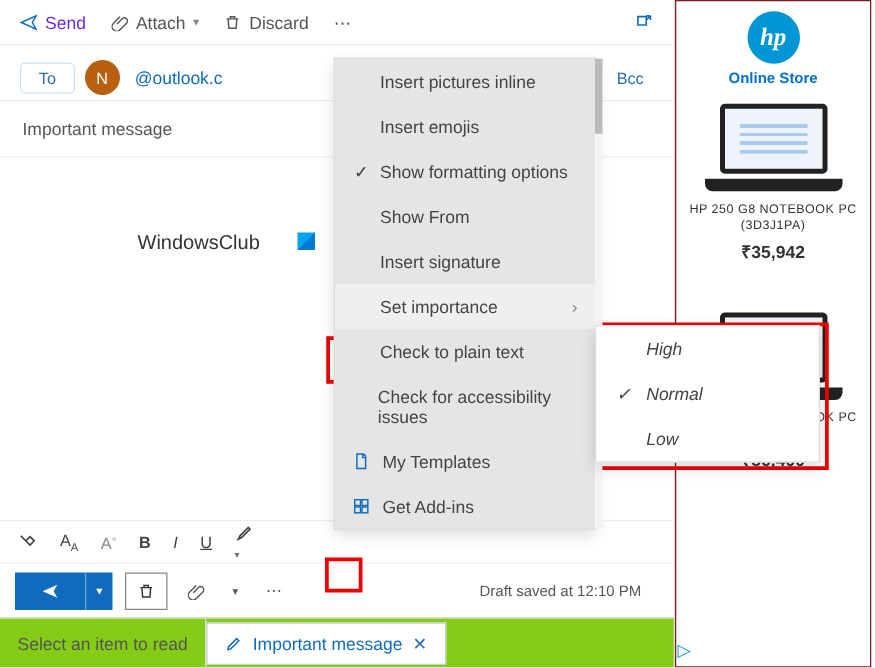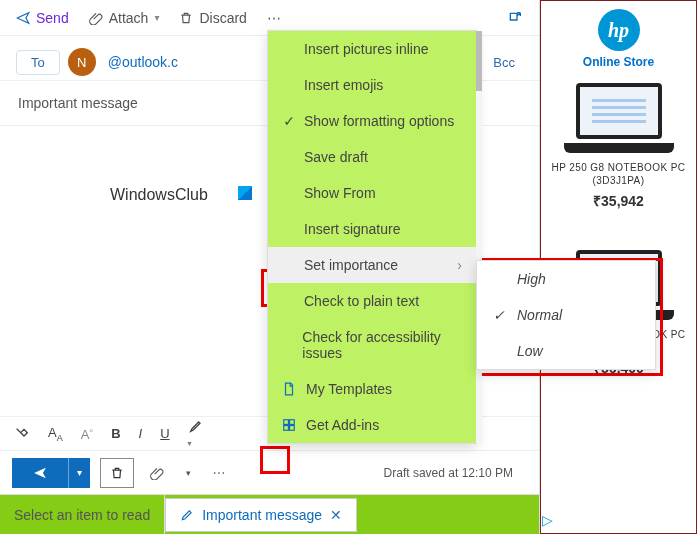--- a/index.html
+++ b/index.html
@@ -42,21 +42,21 @@
   .redbox1 { position:absolute; border:3px solid #e00; pointer-events:none; }
   .draftstatus { margin-left:auto; color:#555; font-size:12px; padding-right:14px; }
   
   .bottomtabs { display:flex; align-items:center; border-top:1px solid #ddd; height:40px; background:#84cc16; }
   .tab { padding: 8px 14px; font-size:14px; color:#555; }
   .tab.sel { color:#0f6cbd; border:1px solid #ccc; background:#fff; display:flex; align-items:center; gap:8px; }
   .tab .pencil { color:#0f6cbd; }
   .tab .close { color:#2b6cb0; font-size:14px; cursor:pointer; }
   .tabdiv { width:1px; background:#ddd; height:100%; }
   
-  .ctxmenu { position:absolute; left:267px; top:30px; width:210px; background:#bef264; border:1px solid #ddd; box-shadow:0 4px 12px rgba(0,0,0,.15); z-index:20; }
+  .ctxmenu { position:absolute; left:267px; top:46px; width:210px; background:#e5e5e5; border:1px solid #ddd; box-shadow:0 4px 12px rgba(0,0,0,.15); z-index:20; }
   .ctxmenu .mi { display:flex; align-items:center; gap:8px; padding:10px 14px; font-size:14px; color:#444; cursor:pointer; position:relative; }
   .ctxmenu .mi.hl { background:#efefef; }
   .ctxmenu .mi .chk { width:14px; text-align:center; color:#444; }
   .ctxmenu .mi .arrow { margin-left:auto; color:#888; }
   .ctxmenu .mi .icon { width:16px; color:#0f6cbd; }
   .menuscroll { position:absolute; right:-6px; top:0; width:6px; height:100%; background:#f4f4f4; }
   .menuscroll .thumb { background:#bbb; width:6px; height:60px; position:absolute; top:0; }
   
   .submenu { position:absolute; left:476px; top:260px; width:180px; background:#fff; border:1px solid #ddd; box-shadow:0 4px 12px rgba(0,0,0,.15); z-index:21; }
   .submenu .mi { display:flex; align-items:flex-start; gap:10px; padding:10px 16px; font-size:14px; color:#444; cursor:pointer;font-style:italic; }
@@ -222,24 +222,20 @@
   <div class="mi">
       <span class="chk"></span>
       <span>Insert emojis</span>
     </div>
   <div class="mi">
       <span class="chk">✓</span>
       <span>Show formatting options</span>
     </div>
   <div class="mi">
       <span class="chk"></span>
-      <span>Save draft</span>
-    </div>
-  <div class="mi">
-      <span class="chk"></span>
       <span>Show From</span>
     </div>
   <div class="mi">
       <span class="chk"></span>
       <span>Insert signature</span>
     </div>
   <div class="mi hl">
       <span class="chk"></span>
       <span>Set importance</span>
       <span class="arrow">›</span>

